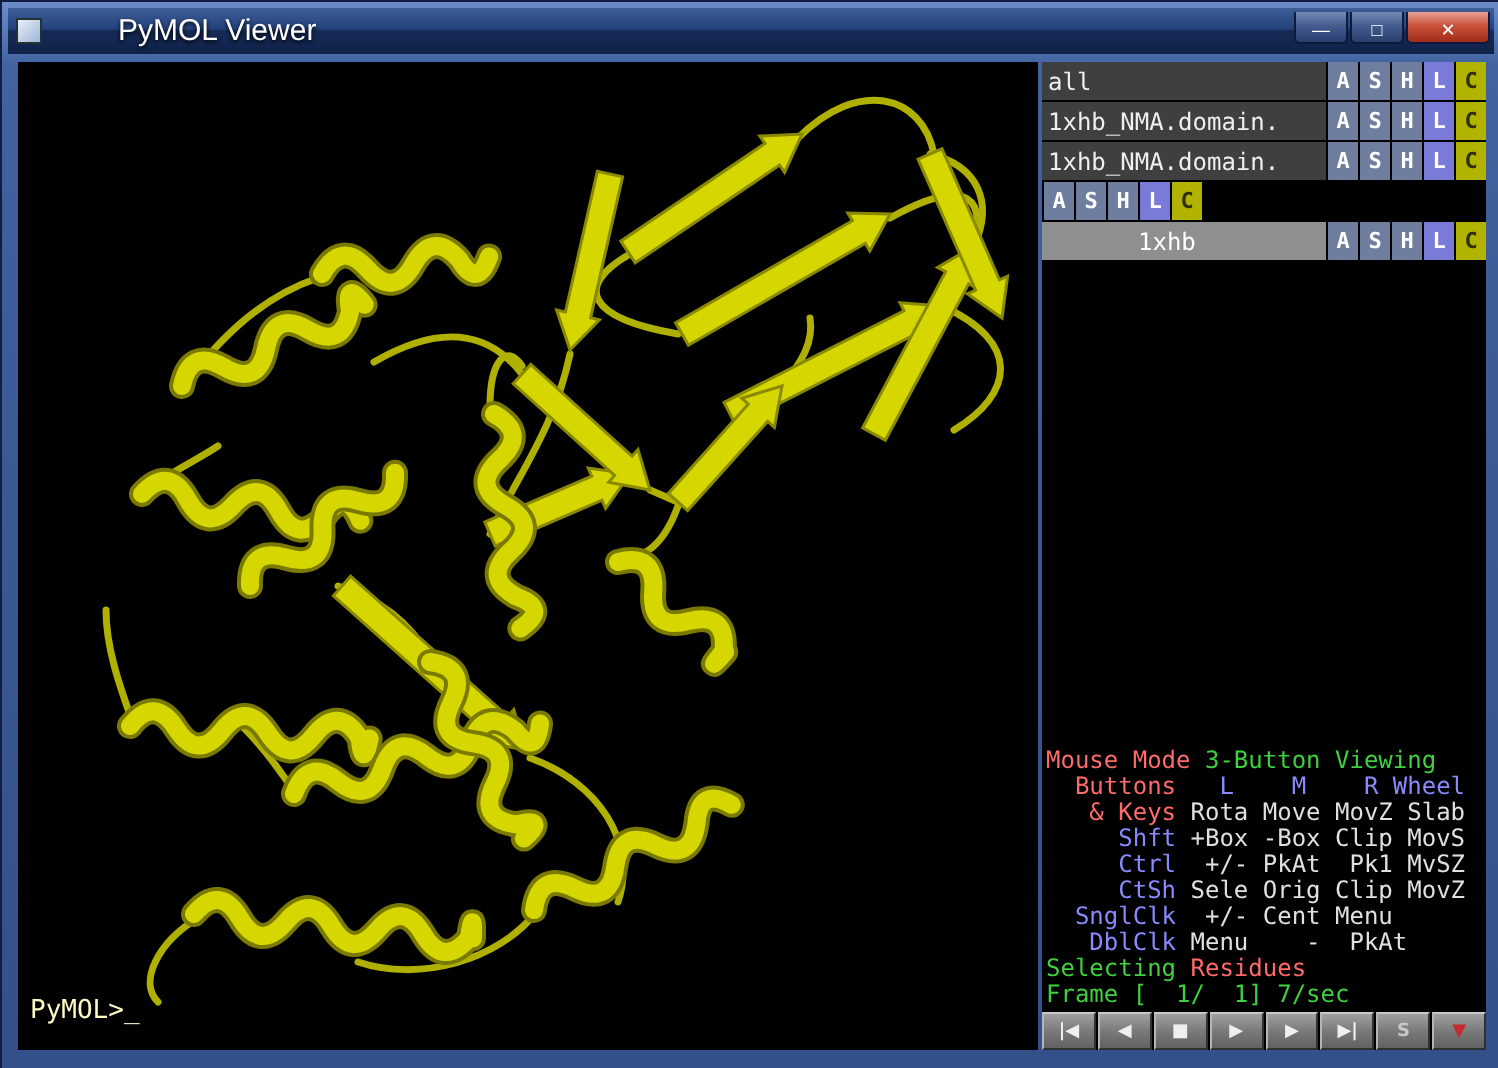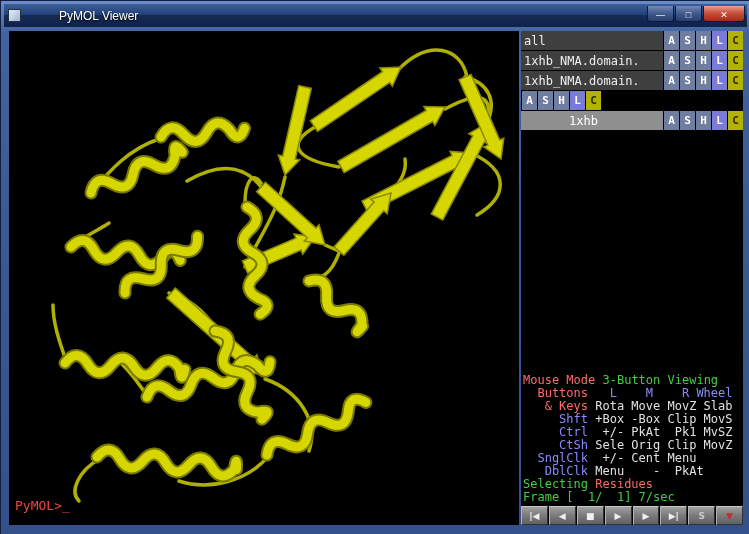--- a/index.html
+++ b/index.html
@@ -15,37 +15,37 @@
     display:flex;align-items:center;
     background:linear-gradient(180deg,#3d5e98 0%,#24427c 45%,#152a55 50%,#10224a 100%);
     color:#ffffff;
   }
   .app-icon{
     width:13px;height:13px;margin-left:4px;
     background:linear-gradient(135deg,#e8eef8,#9fb4d8);
     border:1px solid #233;
     box-sizing:border-box;
   }
-  .title-text{font-size:12px;margin-left:6px;text-shadow:0 1px 2px #000;padding-left:32px;}
+  .title-text{font-size:15px;margin-left:6px;text-shadow:0 1px 2px #000;padding-left:32px;}
   .win-buttons{margin-left:auto;display:flex;gap:1px;margin-right:2px;margin-top:-4px;}
   .win-btn{
     width:27px;height:16px;display:flex;align-items:flex-end;justify-content:center;
     font-size:9px;line-height:12px;color:#fff;
     background:linear-gradient(180deg,#7389b4 0%,#41598c 50%,#2a3f6e 100%);
     border:1px solid #0c1b3d;border-top:none;border-radius:0 0 3px 3px;
     box-sizing:border-box;cursor:default;
   }
   .win-btn.close{
     width:42px;
     background:linear-gradient(180deg,#e8a092 0%,#c8523c 45%,#a02c18 100%);
   }
   .viewport{position:absolute;left:8px;top:30px;width:510px;height:494px;background:#000;}
   .prompt{
     position:absolute;left:6px;bottom:12px;
-    color:#ef4444;font:13px "DejaVu Sans Mono",monospace;
+    color:#fef9c3;font:13px "DejaVu Sans Mono",monospace;
   }
   .side{
     position:absolute;left:520px;top:30px;width:222px;height:494px;
     background:#000;display:flex;flex-direction:column;overflow:hidden;
   }
   .obj-row{display:flex;height:19px;margin-bottom:1px;flex:none;}
   .obj-name{
     flex:1;background:#3f3f3f;color:#efefef;
     font:12px "DejaVu Sans Mono",monospace;
     display:flex;align-items:center;padding-left:3px;overflow:hidden;white-space:nowrap;

